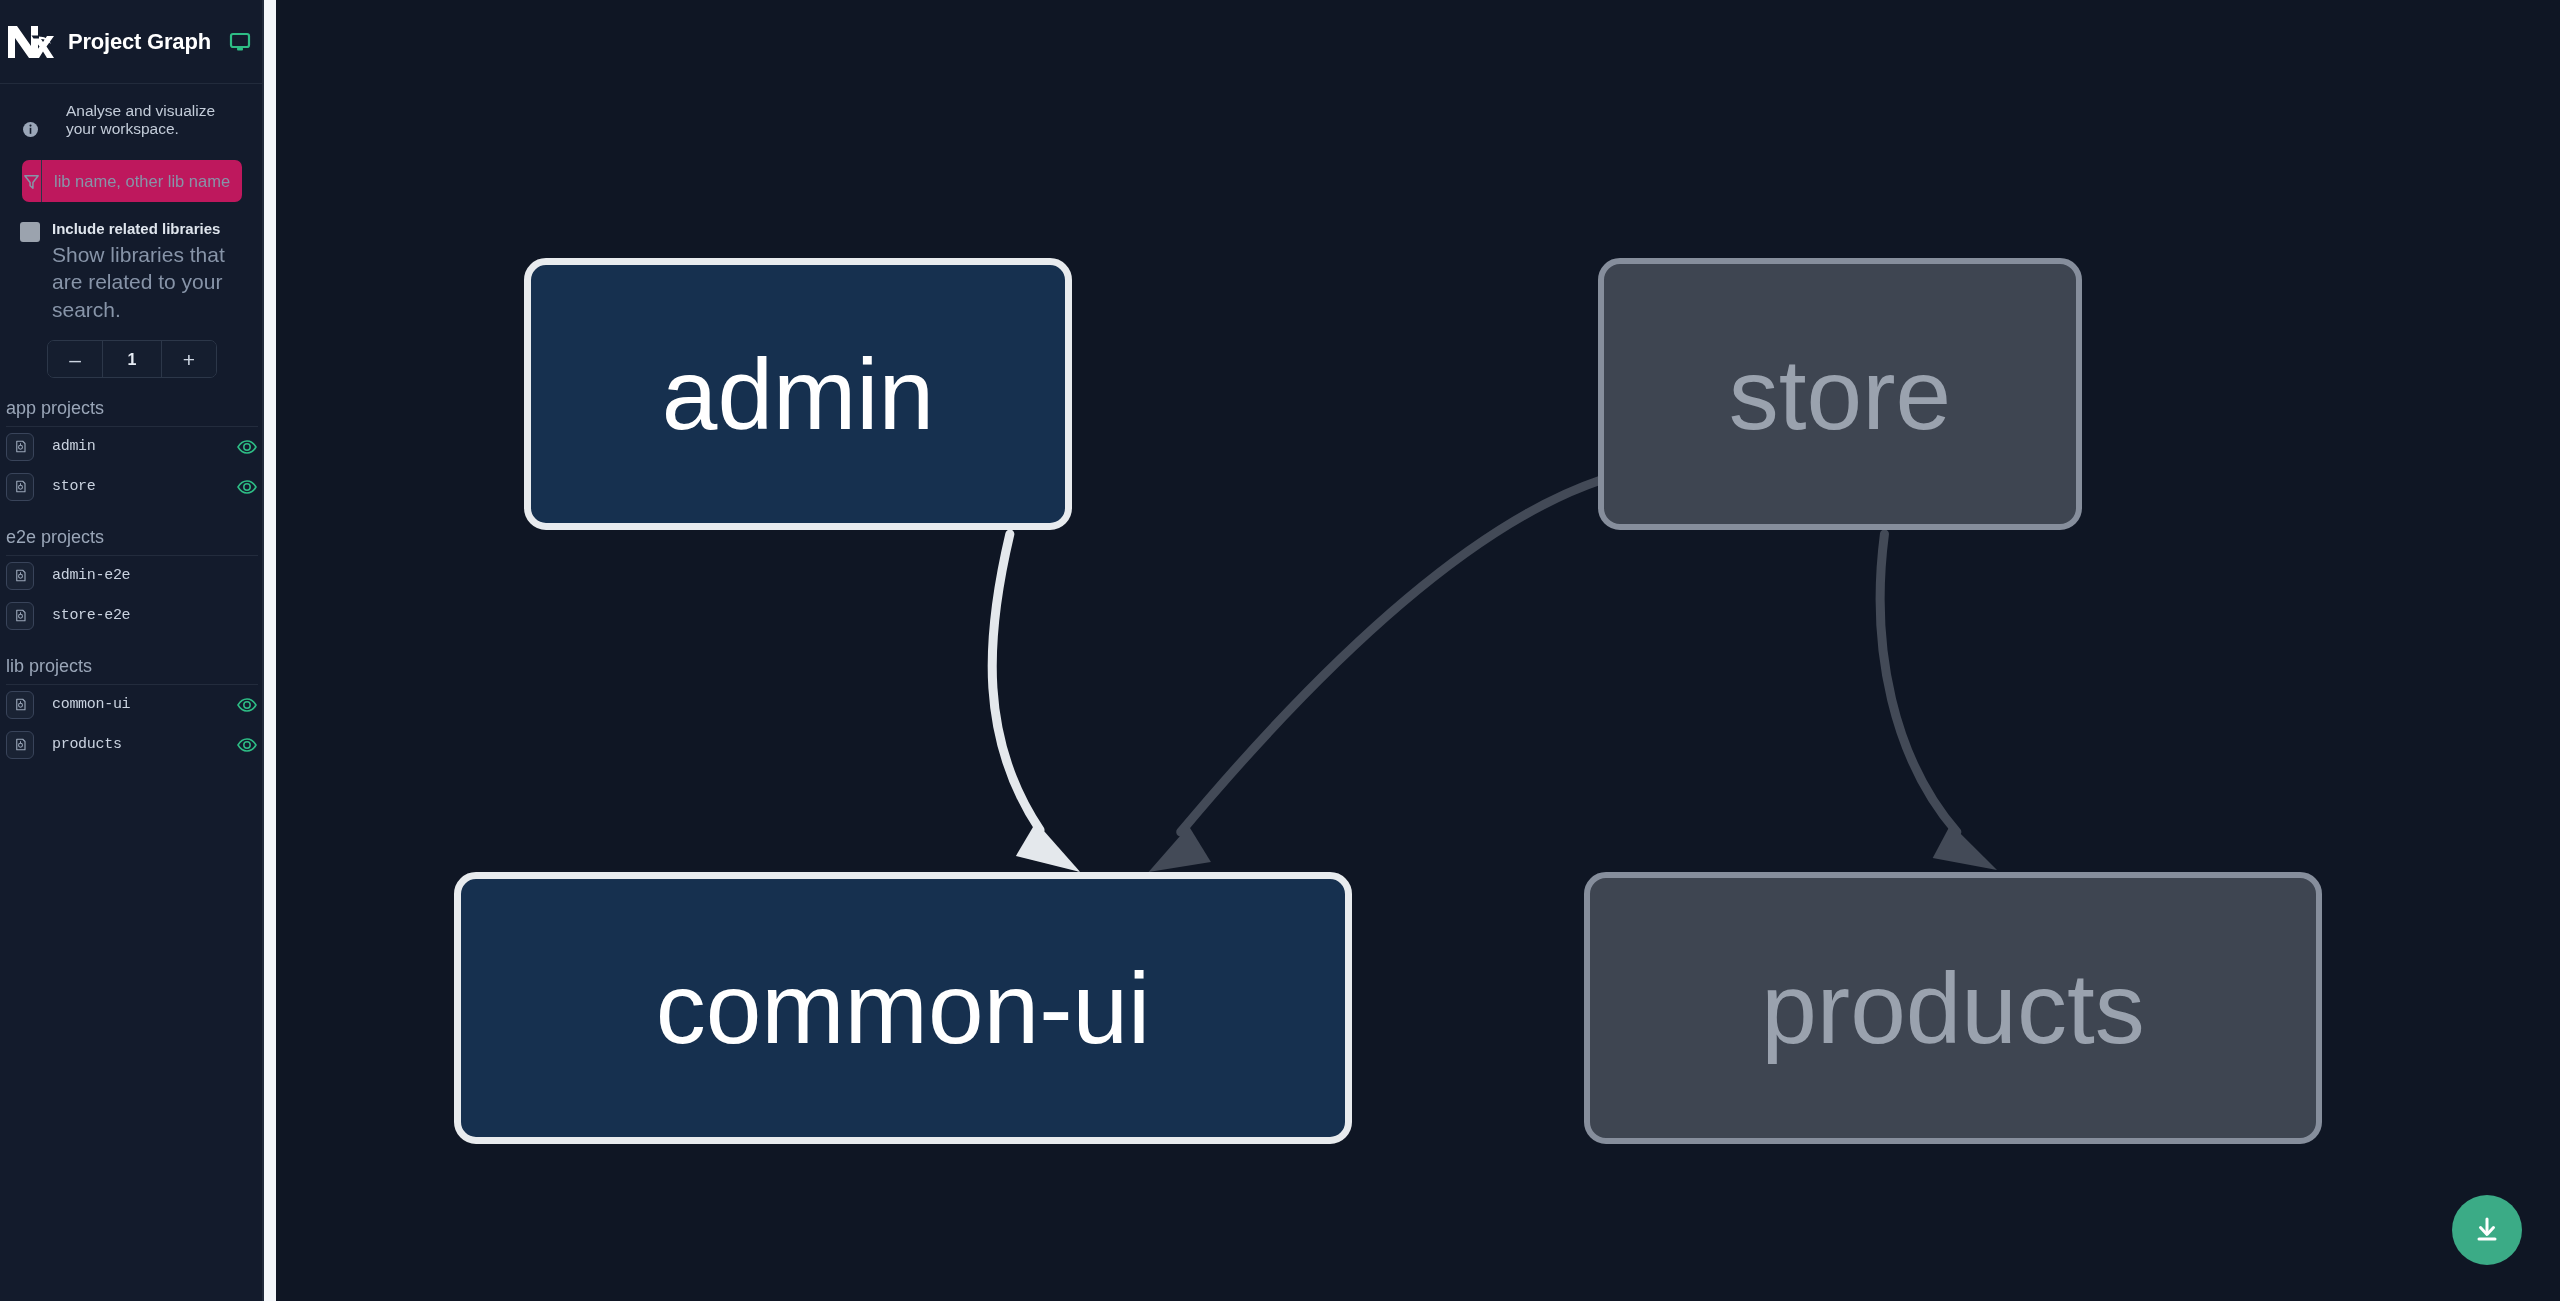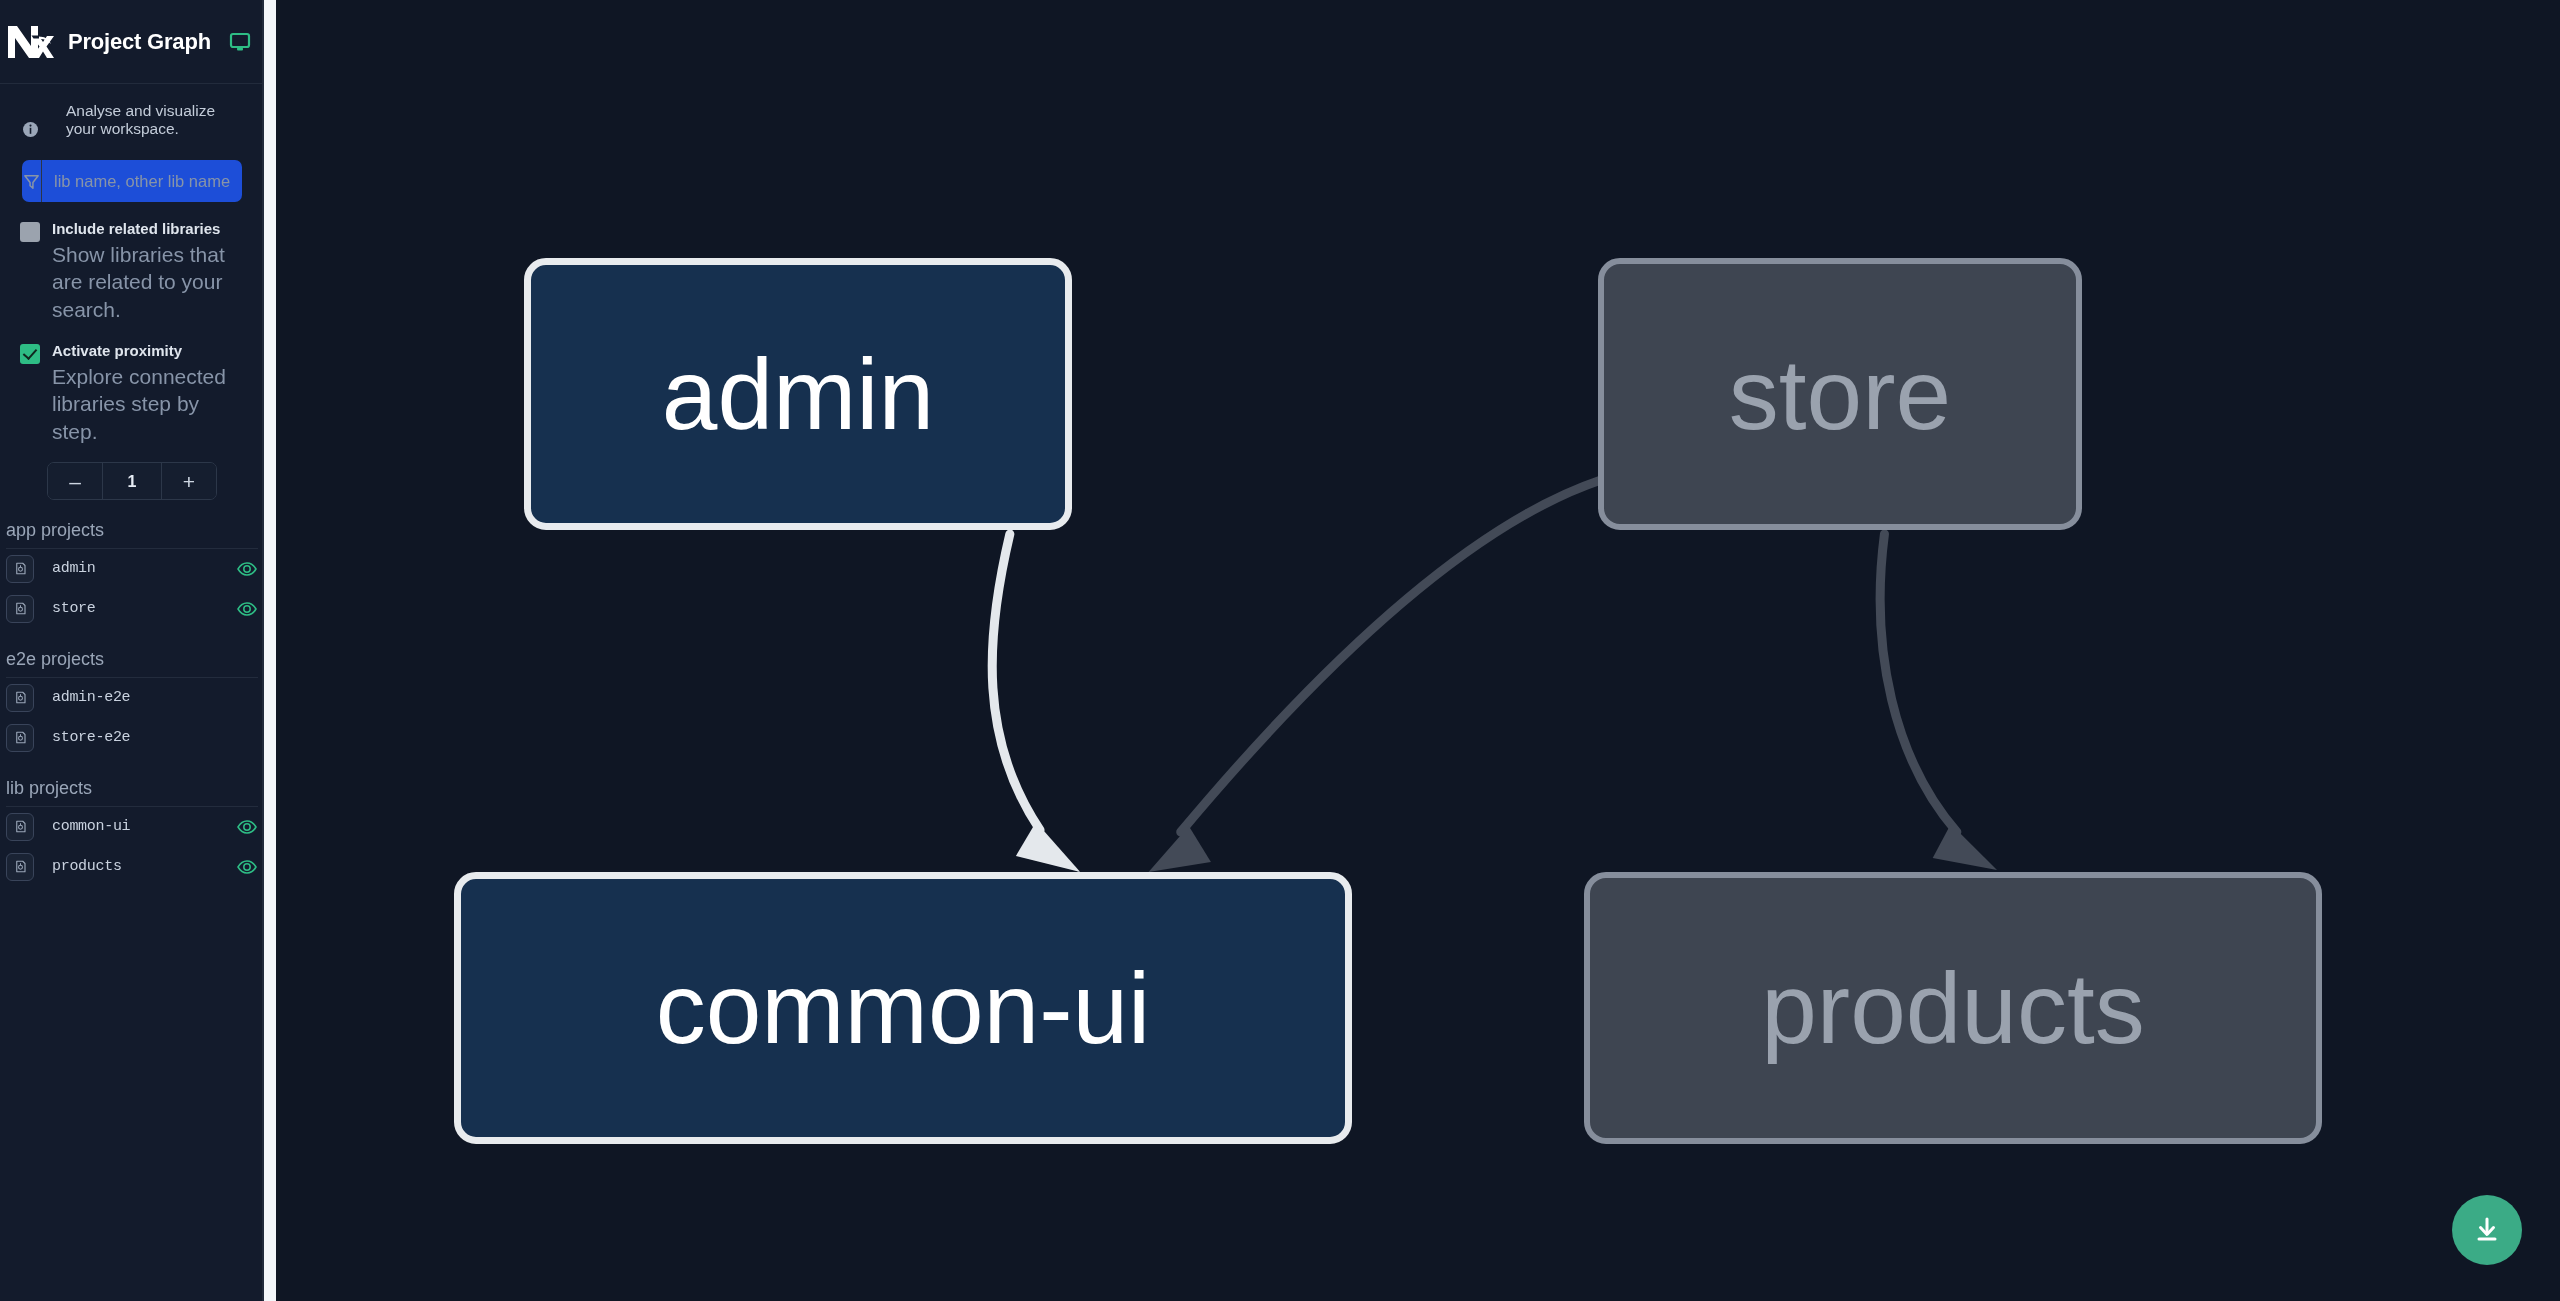--- a/index.html
+++ b/index.html
@@ -84,21 +84,21 @@
     font-size: 15.5px;
     color: #c3ccd9;
   }
 
   
   .sb-search-wrap { padding: 14px 22px 0 22px; }
   .sb-search {
     display: flex;
     align-items: center;
     height: 42px;
-    background: #1d4ed8;
+    background: #be185d;
     border-radius: 7px;
     overflow: hidden;
   }
   .sb-search-iconbox {
     width: 46px;
     height: 42px;
     display: flex;
     align-items: center;
     justify-content: center;
     border-right: 1px solid #2b3547;
@@ -347,27 +347,20 @@
       <div class="opt">
         <span class="cbox grey"></span>
         <div>
           <div class="opt-title">Include related libraries</div>
           <div class="opt-desc">Show libraries that are related to your search.</div>
         </div>
       </div>
 
 
 
-      <div class="opt">
-        <span class="cbox green"></span>
-        <div>
-          <div class="opt-title">Activate proximity</div>
-          <div class="opt-desc">Explore connected libraries step by step.</div>
-        </div>
-      </div>
 
       <div class="stepper-wrap">
         <div class="stepper">
           <button>–</button>
           <div class="val">1</div>
           <button>+</button>
         </div>
       </div>
 
       <div class="grp">

